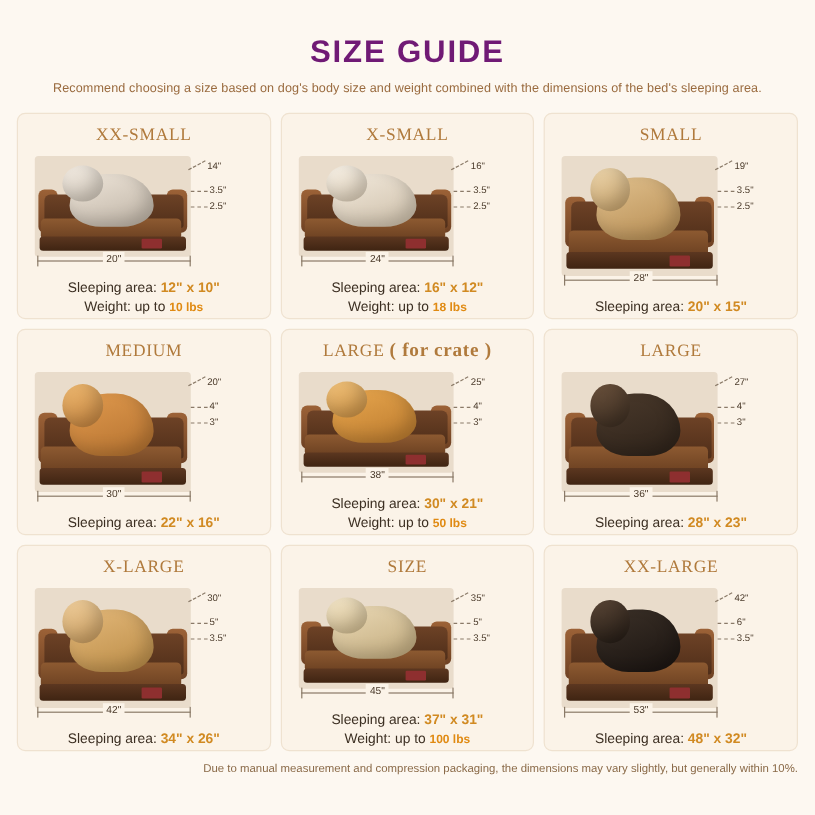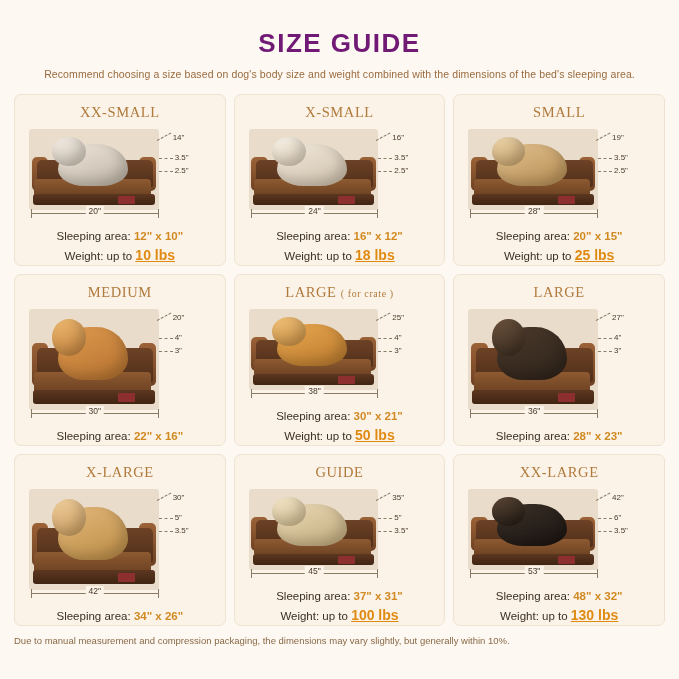--- a/index.html
+++ b/index.html
@@ -50,22 +50,23 @@
   .card-title {
     text-align: center;
     font-family: "Liberation Serif", serif;
     font-size: 14.5px;
     color: #b07a3c;
     letter-spacing: .6px;
     margin: 3px 0 2px 0;
     font-weight: 400;
   }
   .card-title .note {
-    font-size: 10px;
+    font-size: 16px;
     color: #b07a3c;
+    font-weight: bold;
   }
   .figure {
     position: relative;
     flex: 1;
     margin-top: 2px;
   }
   .photo {
     position: absolute;
     left: 6px; right: 58px; top: 4px; bottom: 16px;
     border-radius: 3px;
@@ -188,23 +189,23 @@
     color: #4a3a2a;
   }
   .specs {
     margin-top: 2px;
     text-align: center;
     font-size: 11.5px;
     line-height: 1.45;
     color: #3c2f22;
   }
   .specs .num { color: #d18a22; font-weight: 700; }
-  .specs .wt { color: #e08a12; font-weight: 700; font-size: 14px; text-decoration: underline; }
+  .specs .wt { color: #e08a12; font-weight: 700; font-size: 10px; }
   .footer {
-    text-align: left;
+    text-align: right;
     font-size: 9.5px;
     color: #8a6a48;
     margin-top: 9px;
   }
 </style>
 </head>
 <body>
 
 <div class="page">
   <div class="title">SIZE GUIDE</div>
@@ -324,21 +325,20 @@
         </div>
         <div class="width-line">
           <span class="cap-l"></span>
             <span class="bar"></span>
             <span class="cap-r"></span>
           <span class="val">28"</span>
         </div>
       </div>
       <div class="specs">
         <div><span>Sleeping area: </span><span class="num">20" x 15"</span></div>
-        <div><span>Weight: up to </span><span class="wt">25 lbs</span></div>
       </div>
     </div>
 
     <div class="card">
       <div class="card-title">
         <span>MEDIUM</span>
         <span class="note"></span>
       </div>
       <div class="figure">
         <div class="photo v-corgi">
@@ -491,21 +491,21 @@
           <span class="val">42"</span>
         </div>
       </div>
       <div class="specs">
         <div><span>Sleeping area: </span><span class="num">34" x 26"</span></div>
       </div>
     </div>
 
     <div class="card">
       <div class="card-title">
-        <span>GUIDE</span>
+        <span>SIZE</span>
         <span class="note"></span>
       </div>
       <div class="figure">
         <div class="photo v-lab">
           <div class="bed">
             <div class="armL"></div>
               <div class="armR"></div>
             <div class="back"></div>
               <div class="cushion"></div>
               <div class="base"></div>
@@ -567,20 +567,19 @@
         </div>
         <div class="width-line">
           <span class="cap-l"></span>
             <span class="bar"></span>
             <span class="cap-r"></span>
           <span class="val">53"</span>
         </div>
       </div>
       <div class="specs">
         <div><span>Sleeping area: </span><span class="num">48" x 32"</span></div>
-        <div><span>Weight: up to </span><span class="wt">130 lbs</span></div>
       </div>
     </div>
 
   </div>
 
   <div class="footer">Due to manual measurement and compression packaging, the dimensions may vary slightly, but generally within 10%.</div>
 </div>
 
 </body></html>

